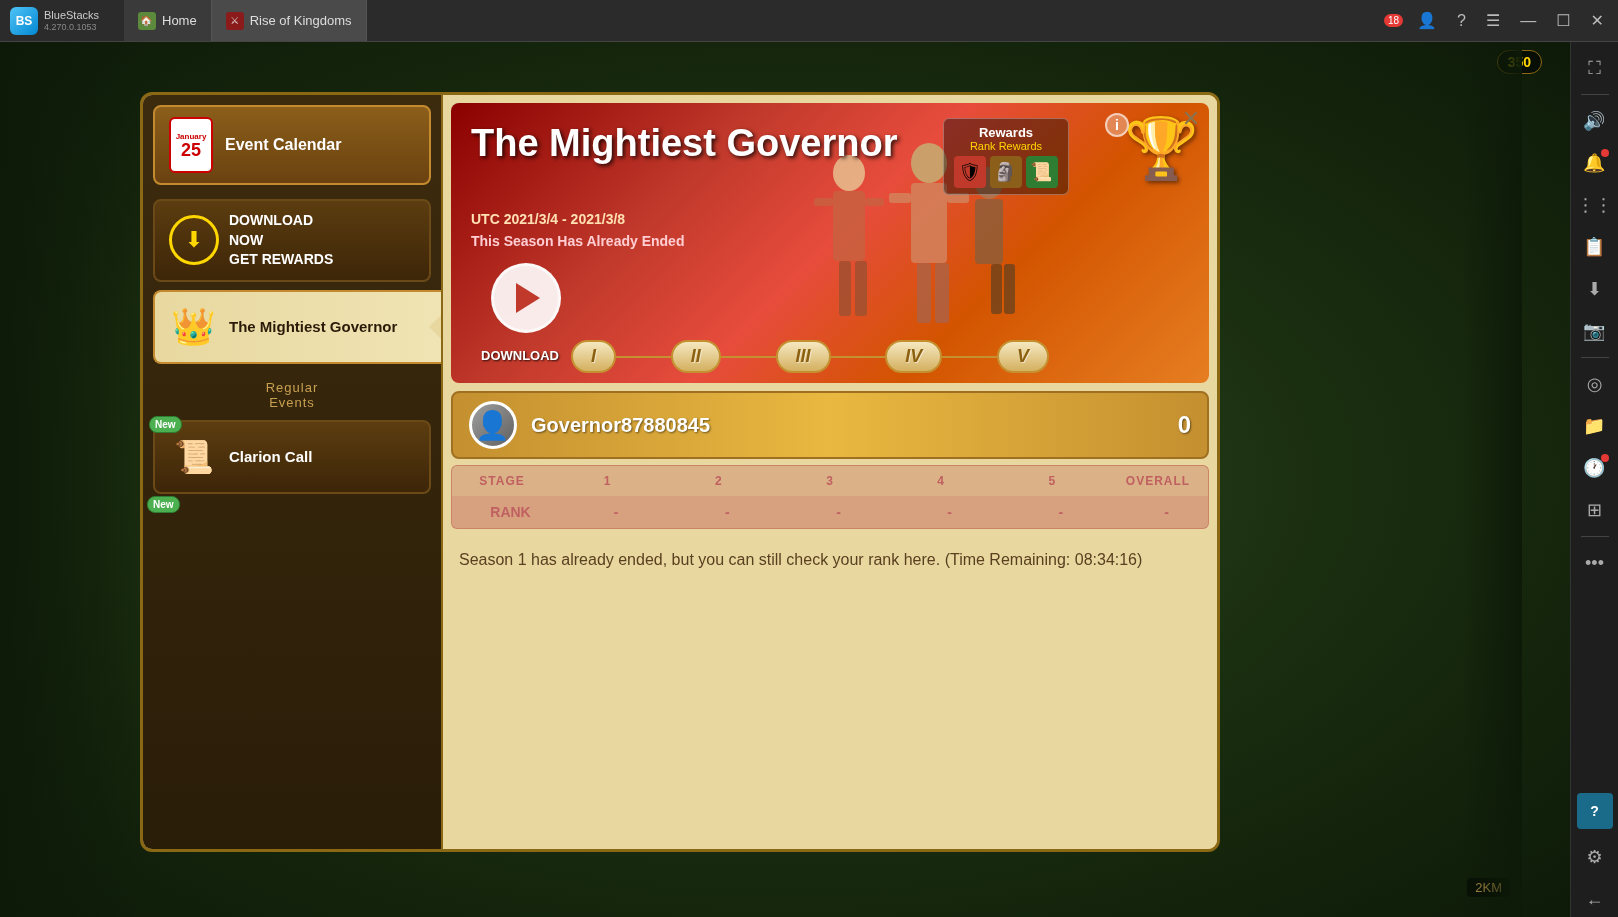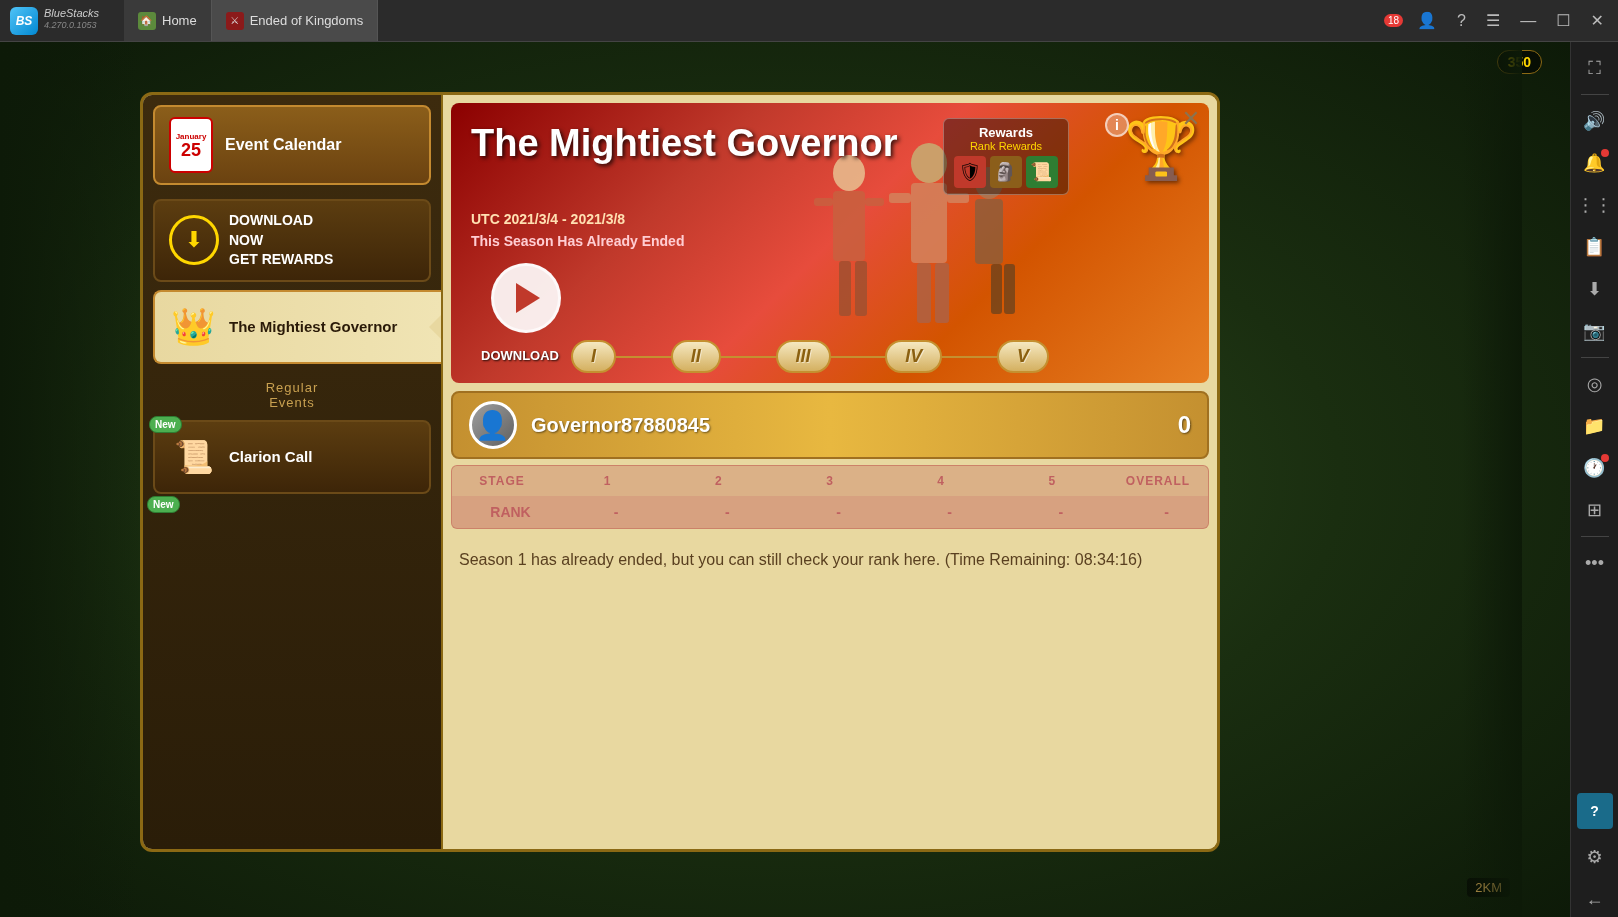--- a/index.html
+++ b/index.html
@@ -18,25 +18,24 @@
       top: 0; left: 0; right: 0;
       height: 42px;
       background: #2b2b2b;
       display: flex;
       align-items: center;
       z-index: 100;
       border-bottom: 1px solid #444;
     }
     .taskbar-logo {
       display: flex;
-      align-items: flex-start;
+      align-items: center;
       padding: 0 10px;
       gap: 6px;
       min-width: 120px;
-      font-style: italic;
     }
     .bluestacks-icon {
       width: 28px; height: 28px;
       background: linear-gradient(135deg, #4fc3f7, #0288d1);
       border-radius: 6px;
       display: flex; align-items: center; justify-content: center;
       color: white; font-weight: bold; font-size: 12px;
     }
     .taskbar-logo-text { color: #ccc; font-size: 11px; line-height: 1.2; }
     .taskbar-tabs {
@@ -559,21 +558,21 @@
       <div style="font-size:9px;color:#888;">4.270.0.1053</div>
     </div>
   </div>
   <div class="taskbar-tabs">
     <div class="taskbar-tab">
       <div style="width:18px;height:18px;background:#5c8a3c;border-radius:3px;display:flex;align-items:center;justify-content:center;font-size:10px;color:white;">🏠</div>
       <span>Home</span>
     </div>
     <div class="taskbar-tab active">
       <div style="width:18px;height:18px;background:#8b1a1a;border-radius:3px;display:flex;align-items:center;justify-content:center;font-size:10px;">⚔</div>
-      <span>Ended of Kingdoms</span>
+      <span>Rise of Kingdoms</span>
     </div>
   </div>
   <div class="taskbar-actions">
     <span class="notif-badge">18</span>
     <span class="taskbar-btn">👤</span>
     <span class="taskbar-btn">?</span>
     <span class="taskbar-btn">☰</span>
     <span class="taskbar-btn">—</span>
     <span class="taskbar-btn">☐</span>
     <span class="taskbar-btn">✕</span>

